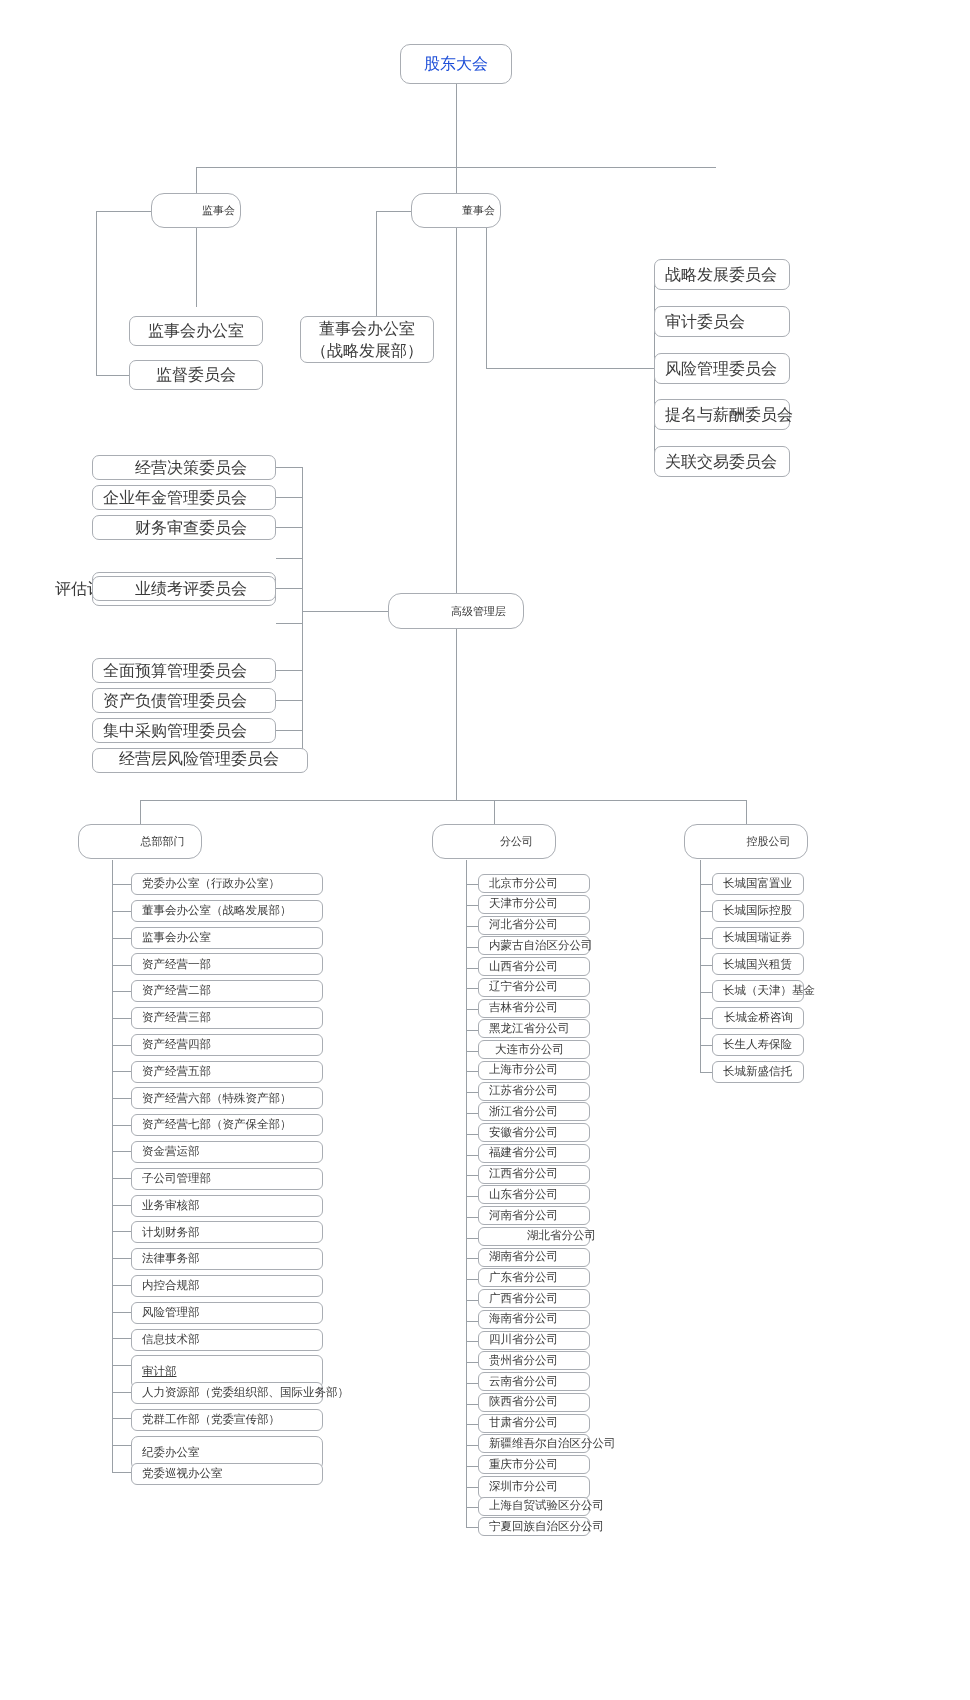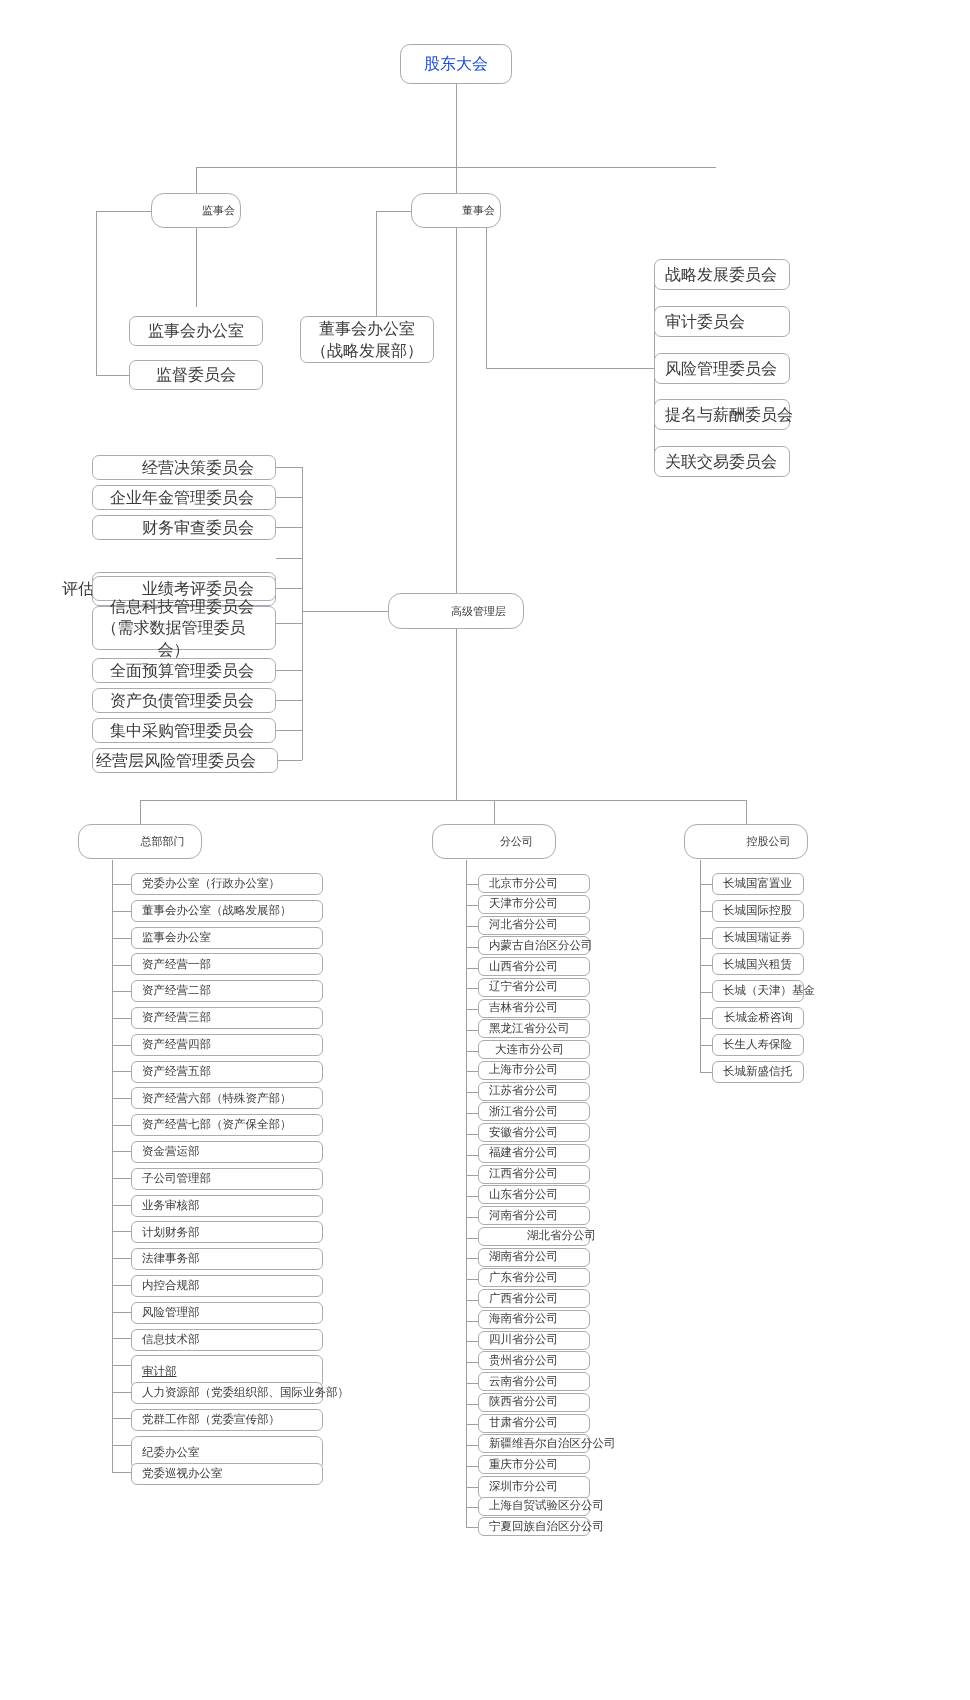--- a/index.html
+++ b/index.html
@@ -49,22 +49,22 @@
   .node.small{
     font-size:16px;
     border-radius:7px;
   }
   .node.tiny{
     font-size:11.5px;
     border-radius:6px;
   }
   .node.right-text{
     justify-content:flex-end;
-    text-align:center;
-    padding-right:21px;
+    text-align:left;
+    padding-right:28px;
   }
   .node.left-text{
     justify-content:flex-start;
     text-align:left;
     padding-left:10px;
   }
   .node.two-line{
     white-space:normal;
     flex-direction:column;
     justify-content:center;
@@ -216,28 +216,24 @@
   <div class="node small left-text" style="left:654px;top:399px;width:136px;height:31px;">提名与薪酬委员会</div>
   <div class="node small left-text" style="left:654px;top:446px;width:136px;height:31px;">关联交易委员会</div>
 
   <div class="node mid" style="left:388px;top:593px;width:136px;height:36px;">高级管理层</div>
 
   <div class="node small right-text" style="left:92px;top:455px;width:184px;height:25px;">经营决策委员会</div>
   <div class="node small right-text" style="left:92px;top:485px;width:184px;height:25px;">企业年金管理委员会</div>
   <div class="node small right-text" style="left:92px;top:515px;width:184px;height:25px;">财务审查委员会</div>
   <div class="node small right-text" style="left:92px;top:572px;width:184px;height:34px;">评估评级及授信审核委员会</div>
   <div class="node small right-text" style="left:92px;top:576px;width:184px;height:25px;">业绩考评委员会</div>
-  <div class="node small right-text two-line" style="left:92px;top:606px;width:184px;height:44px;align-items:flex-end;">
-    <span class="ln">信息科技管理委员会</span>
-    <span class="ln">（需求数据管理委员会）</span>
-  </div>
   <div class="node small right-text" style="left:92px;top:658px;width:184px;height:25px;">全面预算管理委员会</div>
   <div class="node small right-text" style="left:92px;top:688px;width:184px;height:25px;">资产负债管理委员会</div>
   <div class="node small right-text" style="left:92px;top:718px;width:184px;height:25px;">集中采购管理委员会</div>
-  <div class="node small right-text" style="left:92px;top:748px;width:186px;height:25px;">经营层风险管理委员会</div>
+  <div class="node small right-text" style="left:92px;top:748px;width:216px;height:25px;font-family:Liberation Mono, monospace;">经营层风险管理委员会</div>
 
   <div class="node mid" style="left:78px;top:824px;width:124px;height:35px;">总部部门</div>
   <div class="node mid" style="left:432px;top:824px;width:124px;height:35px;">分公司</div>
   <div class="node mid" style="left:684px;top:824px;width:124px;height:35px;">控股公司</div>
 
   <div id="hq-list">
       <div class="node tiny left-text" style="left: 131px; width: 192px; height: 22px; top: 873px;">党委办公室（行政办公室）</div>
       <div class="node tiny left-text" style="left: 131px; width: 192px; height: 22px; top: 899.8px;">董事会办公室（战略发展部）</div>
       <div class="node tiny left-text" style="left: 131px; width: 192px; height: 22px; top: 926.6px;">监事会办公室</div>
       <div class="node tiny left-text" style="left: 131px; width: 192px; height: 22px; top: 953.4px;">资产经营一部</div>

